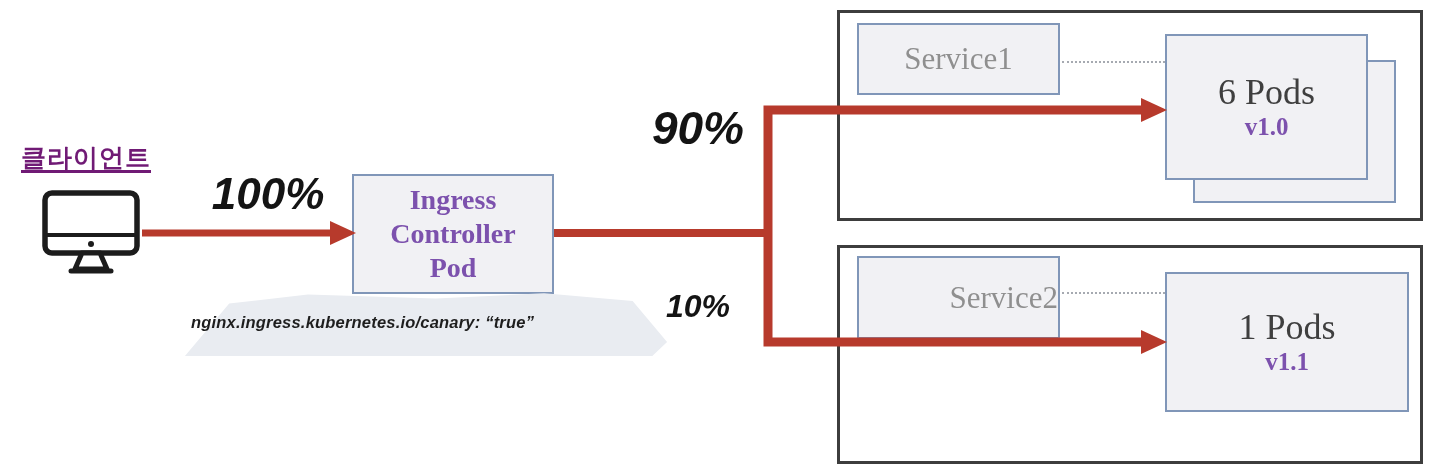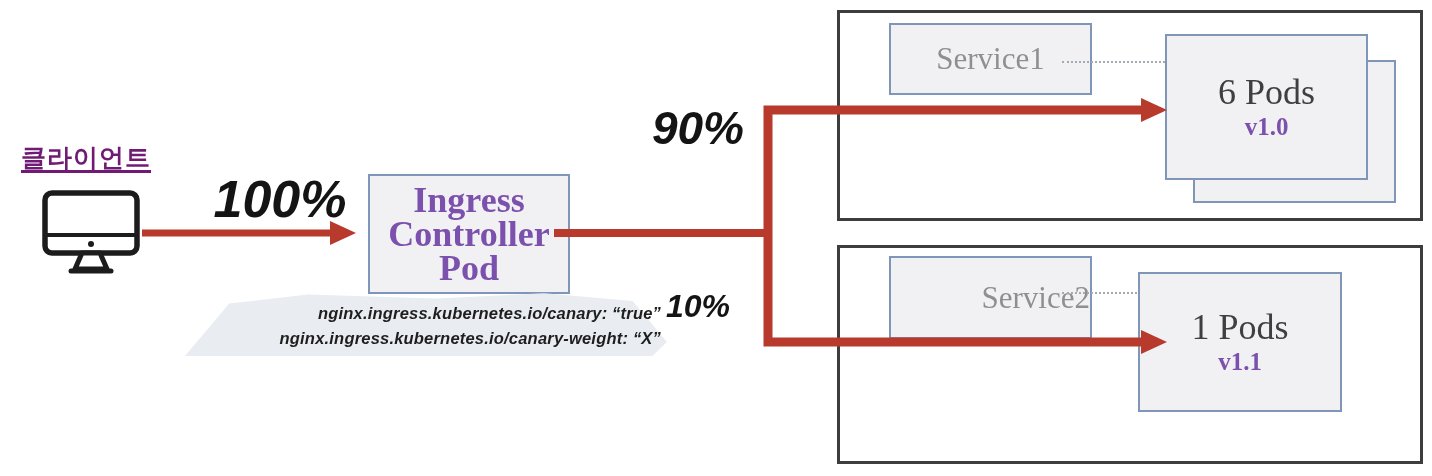--- a/index.html
+++ b/index.html
@@ -10,65 +10,65 @@
   .abs{position:absolute;}
 
   
   .client-label{
     left:16px;top:141px;width:140px;text-align:center;
     font-size:25px;font-weight:bold;color:#701a75;
     text-decoration:underline;text-underline-offset:4px;text-decoration-thickness:3px;
     letter-spacing:1px;
   }
   .pct{font-weight:bold;color:#141414;text-align:center;font-style:italic;}
-  .pct-100{left:206px;top:169px;width:148px;font-size:52px;}
+  .pct-100{left:194px;top:169px;width:148px;font-size:44px;}
   .pct-90{left:642px;top:101px;width:112px;font-size:46px;}
   .pct-10{left:642px;top:288px;width:112px;font-size:32px;}
 
   
   .ingress-box{
-    left:368px;top:174px;width:202px;height:120px;box-sizing:border-box;
+    left:352px;top:174px;width:202px;height:120px;box-sizing:border-box;
     background:#f1f1f4;border:2.5px solid #8096b8;
     display:flex;flex-direction:column;align-items:center;justify-content:center;
     font-family:"Liberation Serif",serif;font-weight:bold;
-    color:#7c51ad;font-size:36px;line-height:34px;text-align:center;
+    color:#7c51ad;font-size:28px;line-height:34px;text-align:center;
   }
 
   
   .annotation-blob{
     left:180px;top:292px;width:492px;height:64px;background:#e9ecf1;
     clip-path:polygon(1% 100%,10% 18%,26% 4%,52% 10%,74% 2%,92% 14%,99% 78%,96% 100%);
   }
   .annotation-text{
-    left:191px;top:301px;width:470px;
+    left:191px;top:310px;width:470px;
     font-size:16.5px;font-style:italic;font-weight:bold;color:#1e1e1e;
-    line-height:25px;white-space:nowrap;letter-spacing:0.2px;text-align:right;
+    line-height:25px;white-space:nowrap;letter-spacing:0.2px;
   }
 
   
   .svc-container{
     box-sizing:border-box;border:3px solid #3d3d3d;background:#ffffff;
     left:837px;width:586px;
   }
   .svc-container.top{top:10px;height:211px;}
   .svc-container.bottom{top:245px;height:219px;}
 
   .small-box{
     box-sizing:border-box;background:#f1f1f4;border:2.5px solid #8096b8;
     display:flex;align-items:center;justify-content:center;
     font-family:"Liberation Serif",serif;
   }
-  .service-box{color:#8f8f8f;font-size:31px;margin-left:32px;}
+  .service-box{color:#8f8f8f;font-size:31px;}
   .service1-box{left:857px;top:23px;width:203px;height:72px;}
   .service2-box{left:857px;top:256px;width:203px;height:83px;justify-content:flex-end;}
 
   .pods-box{flex-direction:column;color:#3f3f3f;}
   .pods-back{left:1193px;top:60px;width:203px;height:143px;}
   .pods1-front{left:1165px;top:34px;width:203px;height:146px;}
-  .pods2-box{left:1138px;top:272px;width:204px;height:140px;}
+  .pods2-box{left:1165px;top:272px;width:244px;height:140px;}
   .pods-title{font-size:36px;line-height:40px;}
   .pods-version{font-size:25px;line-height:30px;font-weight:bold;color:#7c51ad;font-family:Liberation Serif, serif;}
 
   .dotted-link{border-top:2px dotted #a6aab1;height:0;}
   .dotted1{left:1062px;top:61px;width:103px;}
   .dotted2{left:1062px;top:292px;width:103px;}
 
   .overlay{left:0;top:0;pointer-events:none;}
 </style>
 </head>
@@ -92,21 +92,20 @@
 
   <div class="abs ingress-box">
     <span>Ingress</span>
     <span>Controller</span>
     <span>Pod</span>
   </div>
 
   <div class="abs annotation-blob"></div>
   <div class="abs annotation-text">
     <div>nginx.ingress.kubernetes.io/canary: “true”</div>
-    <div>nginx.ingress.kubernetes.io/canary-weight: “X”</div>
   </div>
 
   <div class="abs svc-container top"></div>
   <div class="abs small-box service-box service1-box">
     <span>Service1</span>
   </div>
   <div class="abs dotted-link dotted1"></div>
   <div class="abs small-box pods-back"></div>
   <div class="abs small-box pods-box pods1-front">
     <span class="pods-title">6 Pods</span>

